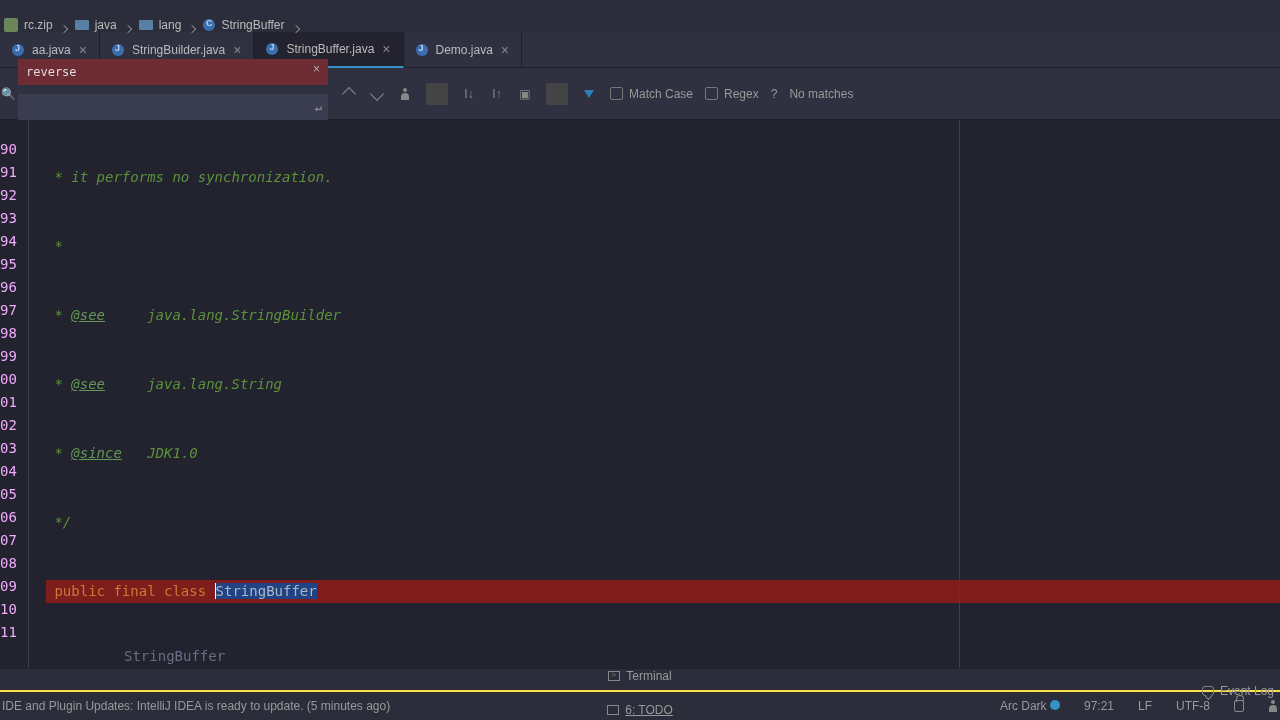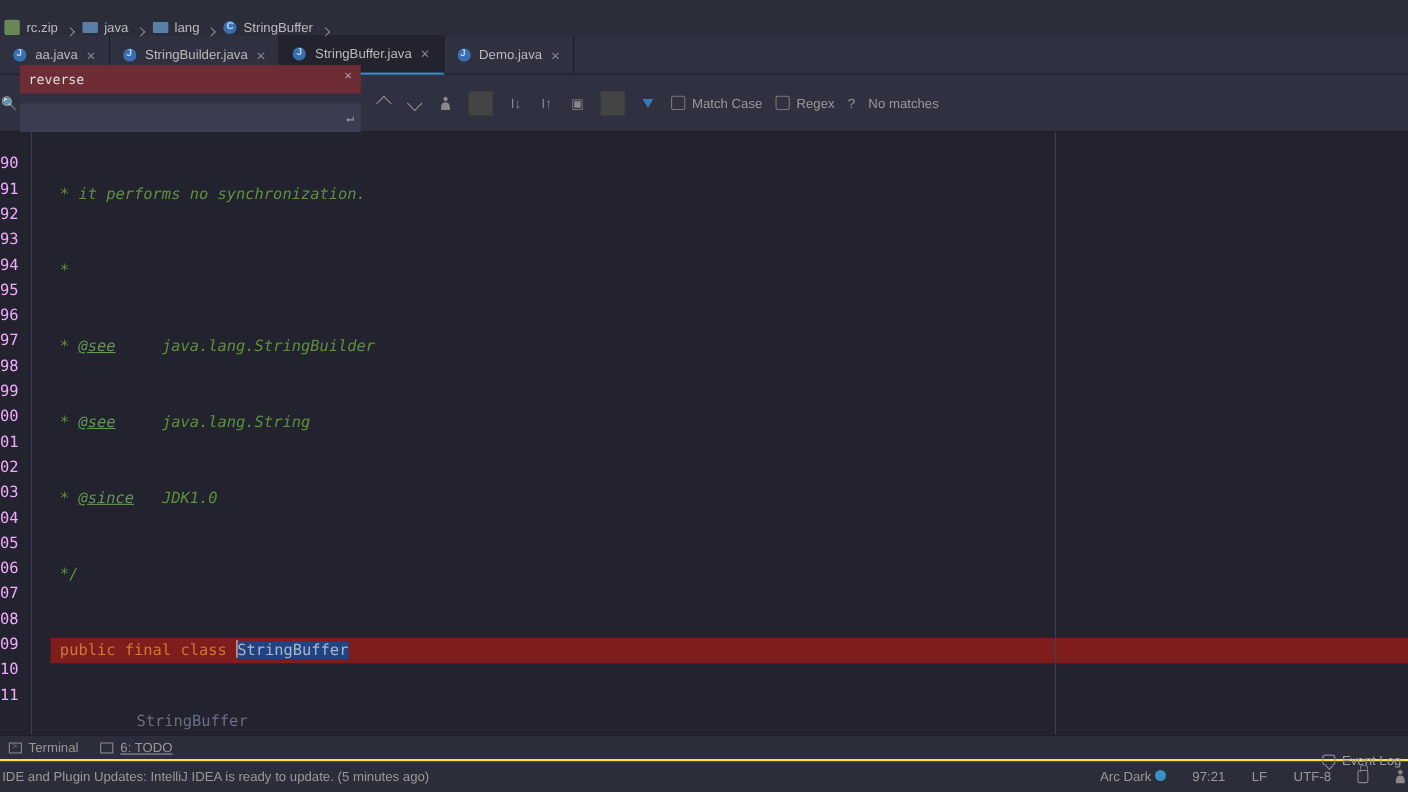--- a/index.html
+++ b/index.html
@@ -73,21 +73,21 @@
 .c-kw { color: #cc7832;}
 .c-id { color: #a9b7c6;}
 .hl { background: #214283; }
 .caret { border-left: 1px solid #fff; display: inline-block; height: 16px; vertical-align: -3px;}
 .cur-line { background: #7f1d1d;}
 .split { position: absolute; top: 0; bottom: 0; right: 320px; width: 1px; background: #3c3f52;}
 .hint { position: absolute; left: 86px; bottom: 0; color: #6a6e84; height: 23px; display: flex; align-items: center;}
 
 .bottom-tw {
   height: 22px; background: #2b2d3a; border-top: 1px solid #1e1f29;
-  display: flex; align-items: center; padding: 0 8px; color: #999; gap: 20px;
+  display: flex; align-items: center; padding: 0 8px; color: #999; gap: 20px; flex-direction: column;
 }
 .bottom-tw .twi { display: inline-flex; align-items: center; gap: 6px; }
 .ic-term { width: 12px; height: 10px; border: 1px solid #888; position: relative;}
 .ic-term::after { content:">"; font-size: 8px; color: #888; position: absolute; left: 2px; top: -2px;}
 .ic-todo { width: 12px; height: 10px; border: 1px solid #888; }
 
 .statusbar {
   height: 30px; background: #2b2d3a; border-top: 2px solid #fde047;
   display: flex; align-items: center; padding: 0 2px; color: #999;
 }

